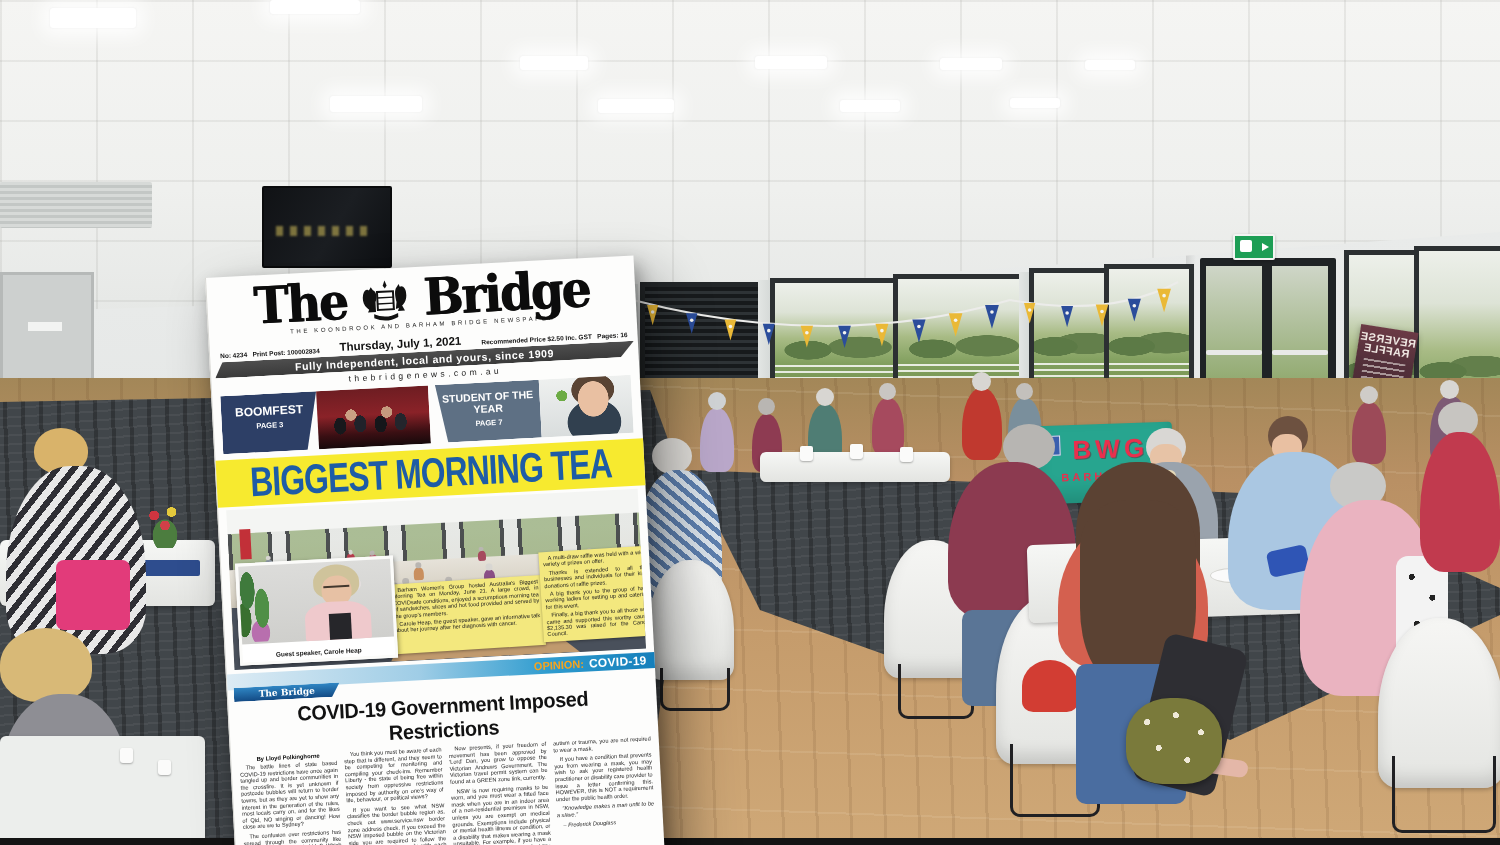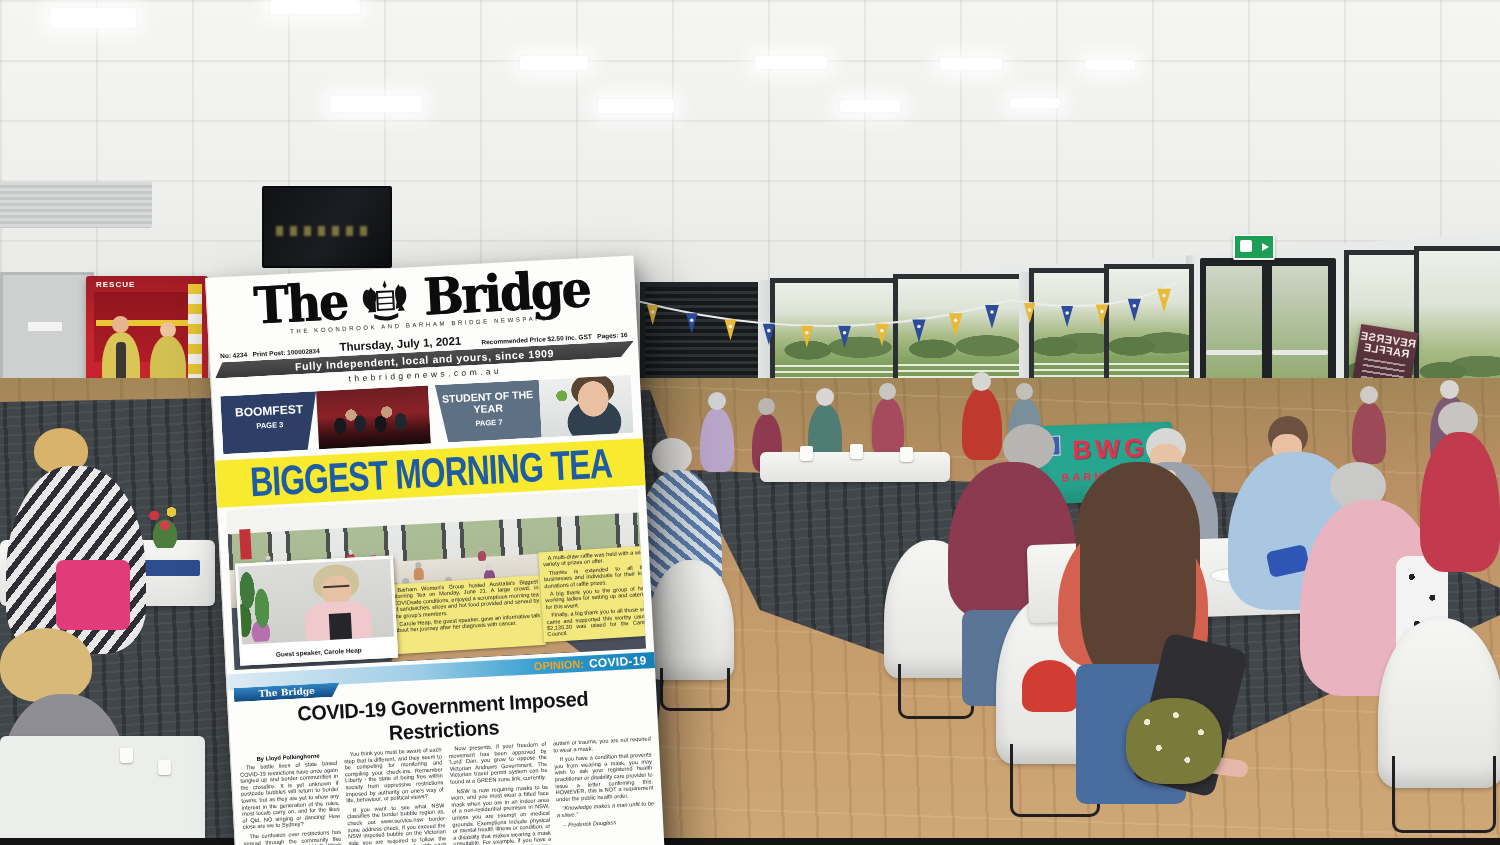--- a/index.html
+++ b/index.html
@@ -172,32 +172,20 @@
   <div class="light abs" style="left:840px;top:100px;width:60px;height:12px;"></div>
   <div class="light abs" style="left:1010px;top:98px;width:50px;height:10px;"></div>
   <div id="vent" class="abs"></div>
   <div id="tv" class="abs">
       <div class="refl"></div>
     </div>
 
   <div class="abs" style="left:0;top:272px;width:88px;height:212px;background:#cdd0cf;border:3px solid #b6b9b8;"></div>
   <div class="abs" style="left:28px;top:322px;width:34px;height:9px;background:#f2f3f2;"></div>
 
-  <div id="fireb" class="abs">
-    <div class="txt1">RESCUE</div>
-    <div class="abs" style="left:8px;top:16px;width:100px;height:70px;background:linear-gradient(180deg,#8f161e,#b01c26);"></div>
-    <div class="abs" style="left:10px;top:44px;width:96px;height:6px;background:#e9c833;"></div>
-    <div class="head" style="left:26px;top:40px;width:17px;height:17px;background:#e8b48e;"></div>
-    <div class="torso" style="left:16px;top:56px;width:38px;height:58px;background:#d9c657;"></div>
-    <div class="head" style="left:74px;top:46px;width:16px;height:16px;background:#ecc39b;"></div>
-    <div class="torso" style="left:64px;top:60px;width:36px;height:54px;background:#d3c052;"></div>
-    <div class="abs" style="left:30px;top:66px;width:10px;height:40px;background:#3a3a33;border-radius:4px;"></div>
-    <div class="check"></div>
-    <div class="txt2">ITY</div>
-  </div>
 
   <div class="win abs" style="left:436px;top:286px;width:88px;height:128px;">
       <div class="rail"></div>
     </div>
   <div class="win abs" style="left:528px;top:286px;width:94px;height:130px;">
       <div class="rail"></div>
     </div>
   <div class="pillar abs" style="left:624px;top:284px;width:14px;height:134px;"></div>
   <div class="slatwin abs" style="left:640px;top:282px;width:118px;height:140px;"></div>
   <div class="pillar abs" style="left:758px;top:280px;width:12px;height:144px;"></div>

